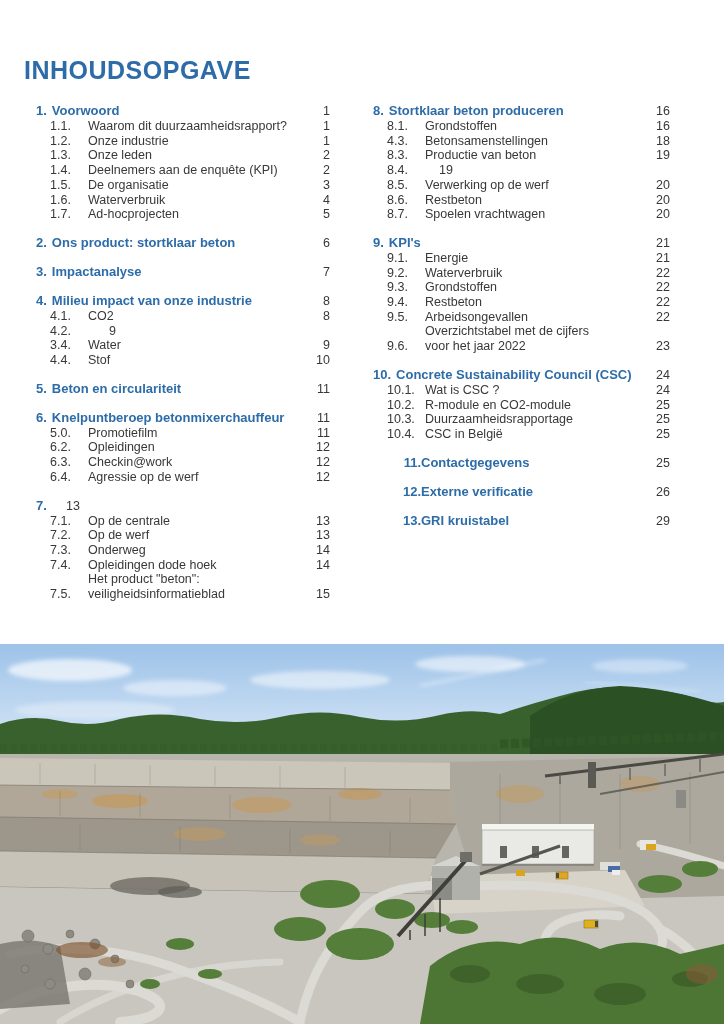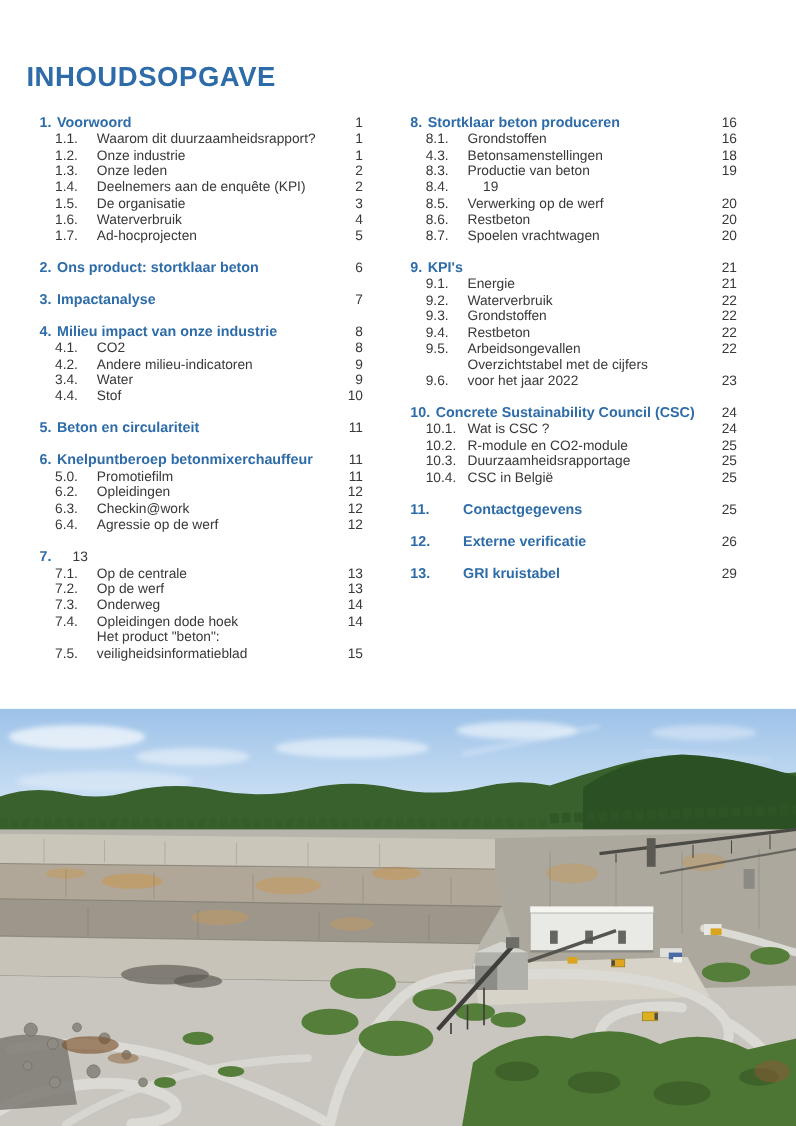--- a/index.html
+++ b/index.html
@@ -21,21 +21,21 @@
   .toc-col.left  { width:294px; }
   .toc-col.right { width:297px; }
 
   .sec-head {
     display:flex; align-items:baseline;
     margin-top:13px; font-size:13px; line-height:16px;
     font-weight:bold; color:#2d6ca8;
   }
   .toc-col > .sec-head:first-child { margin-top:0; }
   .sec-head .num { margin-right:5px; white-space:nowrap; }
-  .sec-head.indent .num { width:48px; margin-right:0; }
+  .sec-head.indent .num { width:48px; margin-right:0;text-align:right; }
   .sec-head .ttl { flex:1; }
 
   .pg {
     margin-left:8px; min-width:20px; text-align:right;
     font-weight:normal; color:#383838; font-size:12.5px; line-height:14.7px;
   }
 
   .entry {
     display:flex; align-items:flex-end;
     font-size:12.5px; line-height:14.7px; color:#383838;
@@ -135,23 +135,20 @@
         </div>
         <div class="entry">
           <span class="enum">4.1.</span>
           <span class="elabel">
             <span class="l1">CO2</span>
           </span>
           <span class="pg epg">8</span>
         </div>
         <div class="entry">
           <span class="enum">4.2.</span>
-          <span class="elabel">
-            <span class="l1">Andere milieu-indicatoren</span>
-          </span>
           <span class="pg epg">9</span>
         </div>
         <div class="entry">
           <span class="enum">3.4.</span>
           <span class="elabel">
             <span class="l1">Water</span>
           </span>
           <span class="pg epg">9</span>
         </div>
         <div class="entry">

